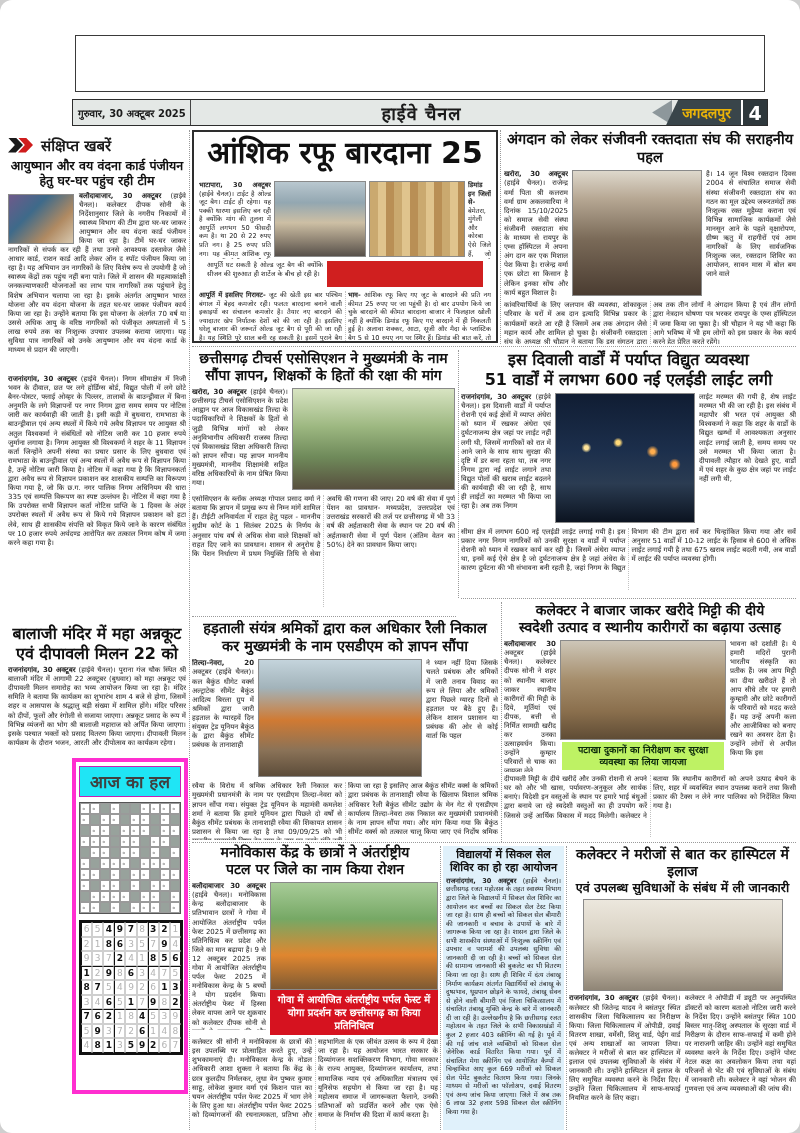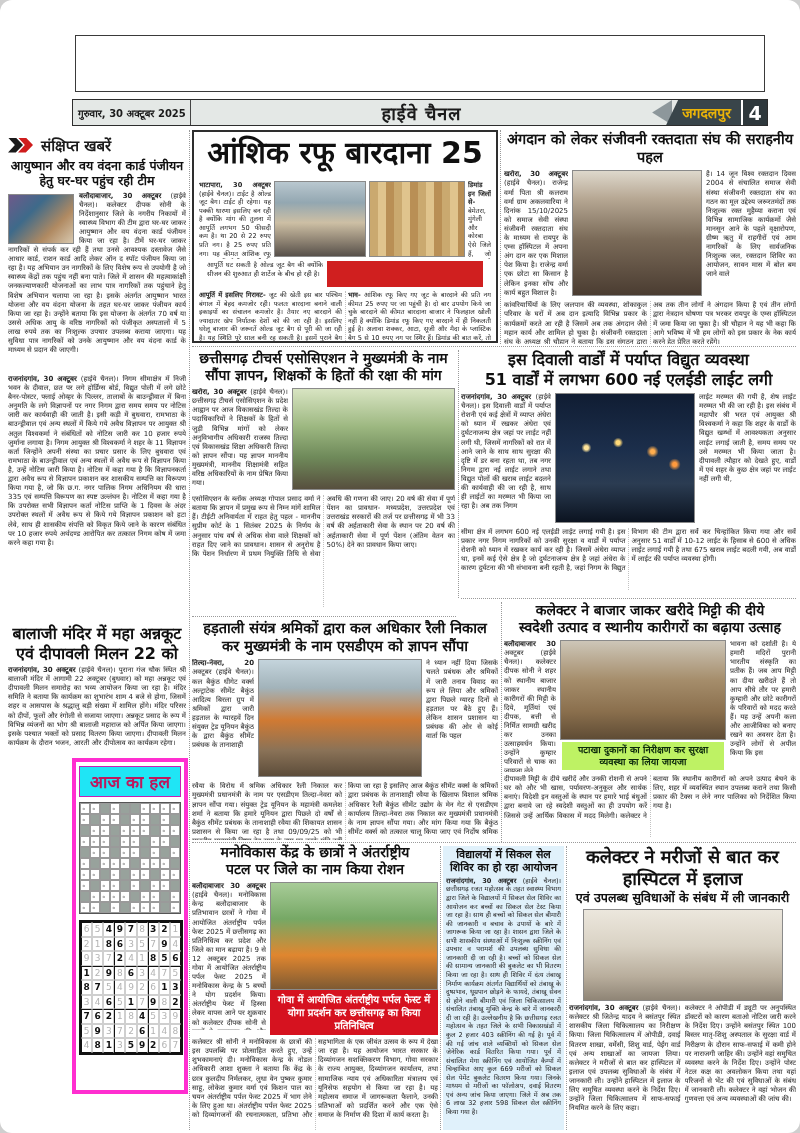--- a/index.html
+++ b/index.html
@@ -40,21 +40,21 @@
                display:flex; align-items:center; gap:4px; }
   .chev { display:inline-block; width:15px; height:15px;
           clip-path:polygon(0 0,52% 0,100% 50%,52% 100%,0 100%,46% 50%); }
   .chev.k { background:#1a1a1a; } .chev.r { background:#cf1d1d; margin-left:-9px; }
   .briefs-hd .t { font-weight:bold; font-size:15px; margin-left:4px; }
   .b-art { position:absolute; left:8px; width:178px; }
   .thumb { float:left; width:66px; height:50px; margin:2px 5px 2px 0; }
   
   .puzzle { position:absolute; left:72px; top:758px; width:116px; height:336px;
             border:4px solid #ff2ed0; background:#fff; padding:4px 3px; }
-  .pz-title { background:#1fe5f5; border:1px solid #c91fb4; color:#be185d;
+  .pz-title { background:#1fe5f5; border:1px solid #c91fb4; color:#404040;
               font-weight:bold; font-size:17px; text-align:center; padding:3px 0; margin-bottom:5px; }
   .cw { display:grid; grid-template-columns:repeat(10,1fr); width:102px; margin:0 auto;
         border:1px solid #555; }
   .cw-cell { height:11px; border:0.5px solid #9a9a9a; background:#fff;
              background-image:radial-gradient(circle at 35% 55%, #b9b9b9 0 1px, transparent 1.6px); }
   .cw-cell.blk { background:#98a29c; background-image:none; }
   .sd { display:grid; grid-template-columns:repeat(9,1fr); width:104px; margin:6px auto 0;
         border:2px solid #111; }
   .sd-cell { height:14.5px; display:flex; align-items:center; justify-content:center;
              font-size:9px; color:#b3b3b3; border:0.5px solid #cfcfcf; background:#fff; }
@@ -458,21 +458,21 @@
   <div class="art sickle-bg" style="left:443px;top:846px;width:121px;height:284px;padding:2px 3px;">
     <div class="hl" style="font-size:11px;">विद्यालयों में सिकल सेल</div>
     <div class="hl" style="font-size:11px;">शिविर का हो रहा आयोजन</div>
     <div class="body-txt" style="margin-top:2px;height:246px;font-size:6.6px;">
       <b class="dl">राजनांदगांव, 30 अक्टूबर</b>
       <span>(हाईवे चैनल)। छत्तीसगढ़ रजत महोत्सव के तहत स्वास्थ्य विभाग द्वारा जिले के विद्यालयों में सिकल सेल शिविर का आयोजन कर बच्चों का सिकल सेल टेस्ट किया जा रहा है। साथ ही बच्चों को सिकल सेल बीमारी की जानकारी व बचाव के उपायों के बारे में जागरूक किया जा रहा है। शासन द्वारा जिले के सभी शासकीय संस्थाओं में निःशुल्क स्क्रीनिंग एवं उपचार व परामर्श की उपलब्ध सुविधा की जानकारी दी जा रही है। बच्चों को सिकल सेल की सामान्य जानकारी की बुकलेट का भी वितरण किया जा रहा है। साथ ही शिविर में दंत्य तंबाखू निर्माण कार्यक्रम अंतर्गत विद्यार्थियों को तंबाखू के दुष्प्रभाव, धूम्रपान छोड़ने के फायदे, तंबाखू सेवन से होने वाली बीमारी एवं जिला चिकित्सालय में संचालित तंबाखू मुक्ति केन्द्र के बारे में जानकारी दी जा रही है। उल्लेखनीय है कि छत्तीसगढ़ रजत महोत्सव के तहत जिले के सभी विकासखंडों में कुल 2 हजार 403 स्क्रीनिंग की गई है। पूर्व में की गई जांच वाले व्यक्तियों को सिकल सेल जेनेरिक कार्ड वितरित किया गया। पूर्व में संचालित मेगा स्क्रीनिंग एवं आयोजित कैम्पों में चिन्हांकित आए कुल 669 मरीजों को सिकल सेल पेमेंट बुकलेट वितरण किया गया। जिनके माध्यम से मरीजों का फॉलोअप, दवाई वितरण एवं अन्य जांच किया जाएगा। जिले में अब तक 6 लाख 32 हजार 598 सिकल सेल स्क्रीनिंग किया गया है।</span>
     </div>
   </div>
 
   <div class="art" style="left:569px;top:846px;width:227px;height:284px;">
-    <div class="hl" style="font-size:18px;">कलेक्टर ने मरीजों से बात कर हास्पिटल में इलाज</div>
+    <div class="hl" style="font-size:14px;">कलेक्टर ने मरीजों से बात कर हास्पिटल में इलाज</div>
     <div class="hl" style="font-size:12.5px;">एवं उपलब्ध सुविधाओं के संबंध में ली जानकारी</div>
     <div class="photo p-hospital" style="width:200px;height:92px;margin:4px auto 3px;"></div>
     <div class="flexrow">
       <div class="body-txt" style="flex:1;height:152px;">
         <b class="dl">राजनांदगांव, 30 अक्टूबर</b>
         <span>(हाईवे चैनल)। कलेक्टर श्री जितेन्द्र यादव ने बसंतपुर स्थित शासकीय जिला चिकित्सालय का निरीक्षण किया। जिला चिकित्सालय में ओपीडी, दवाई वितरण शाखा, वर्मेसी, शिशु वार्ड, पेईंग वार्ड एवं अन्य शाखाओं का जायजा लिया। कलेक्टर ने मरीजों से बात कर हास्पिटल में इलाज एवं उपलब्ध सुविधाओं के संबंध में जानकारी ली। उन्होंने हास्पिटल में इलाज के लिए समुचित व्यवस्था करने के निर्देश दिए। उन्होंने जिला चिकित्सालय में साफ-सफाई नियमित करने के लिए कहा।</span>
       </div>
       <div class="body-txt" style="flex:1;height:152px;">कलेक्टर ने ओपीडी में ड्यूटी पर अनुपस्थित डॉक्टरों को कारण बताओ नोटिस जारी करने के निर्देश दिए। उन्होंने बसंतपुर स्थित 100 बिस्तर मातृ-शिशु अस्पताल के सुरक्षा वार्ड में निरीक्षण के दौरान साफ-सफाई में कमी होने पर नाराजगी जाहिर की। उन्होंने वहां समुचित व्यवस्था करने के निर्देश दिए। उन्होंने पोस्ट नेटल कक्ष का अवलोकन किया तथा वहां परिजनों से भेंट की एवं सुविधाओं के संबंध में जानकारी ली। कलेक्टर ने वहां भोजन की गुणवत्ता एवं अन्य व्यवस्थाओं की जांच की।</div>
     </div>
   </div>

